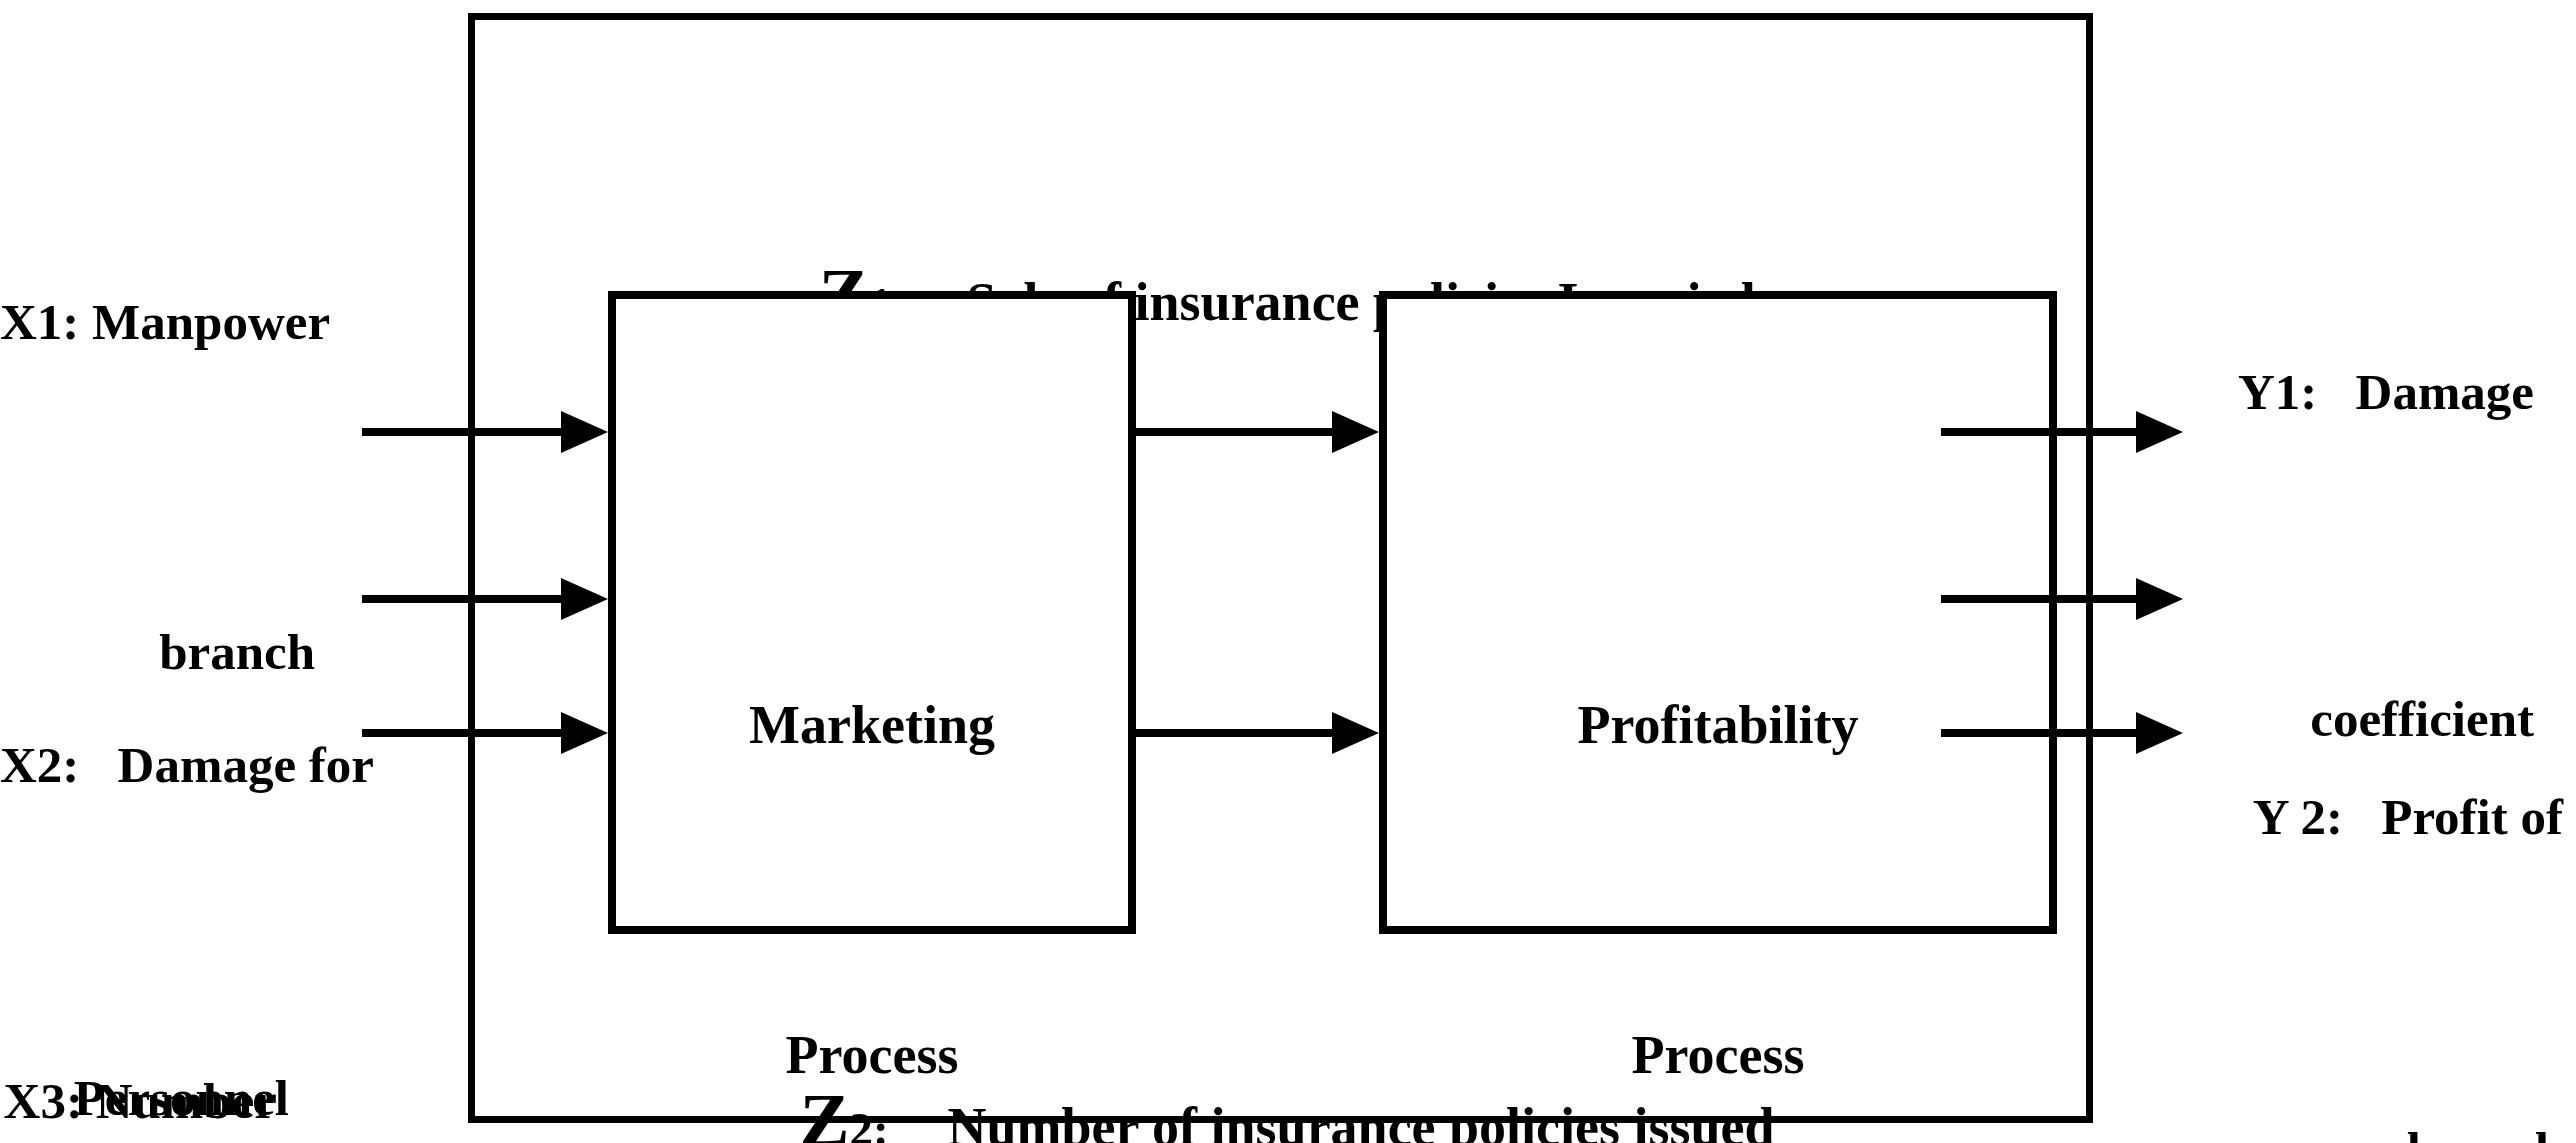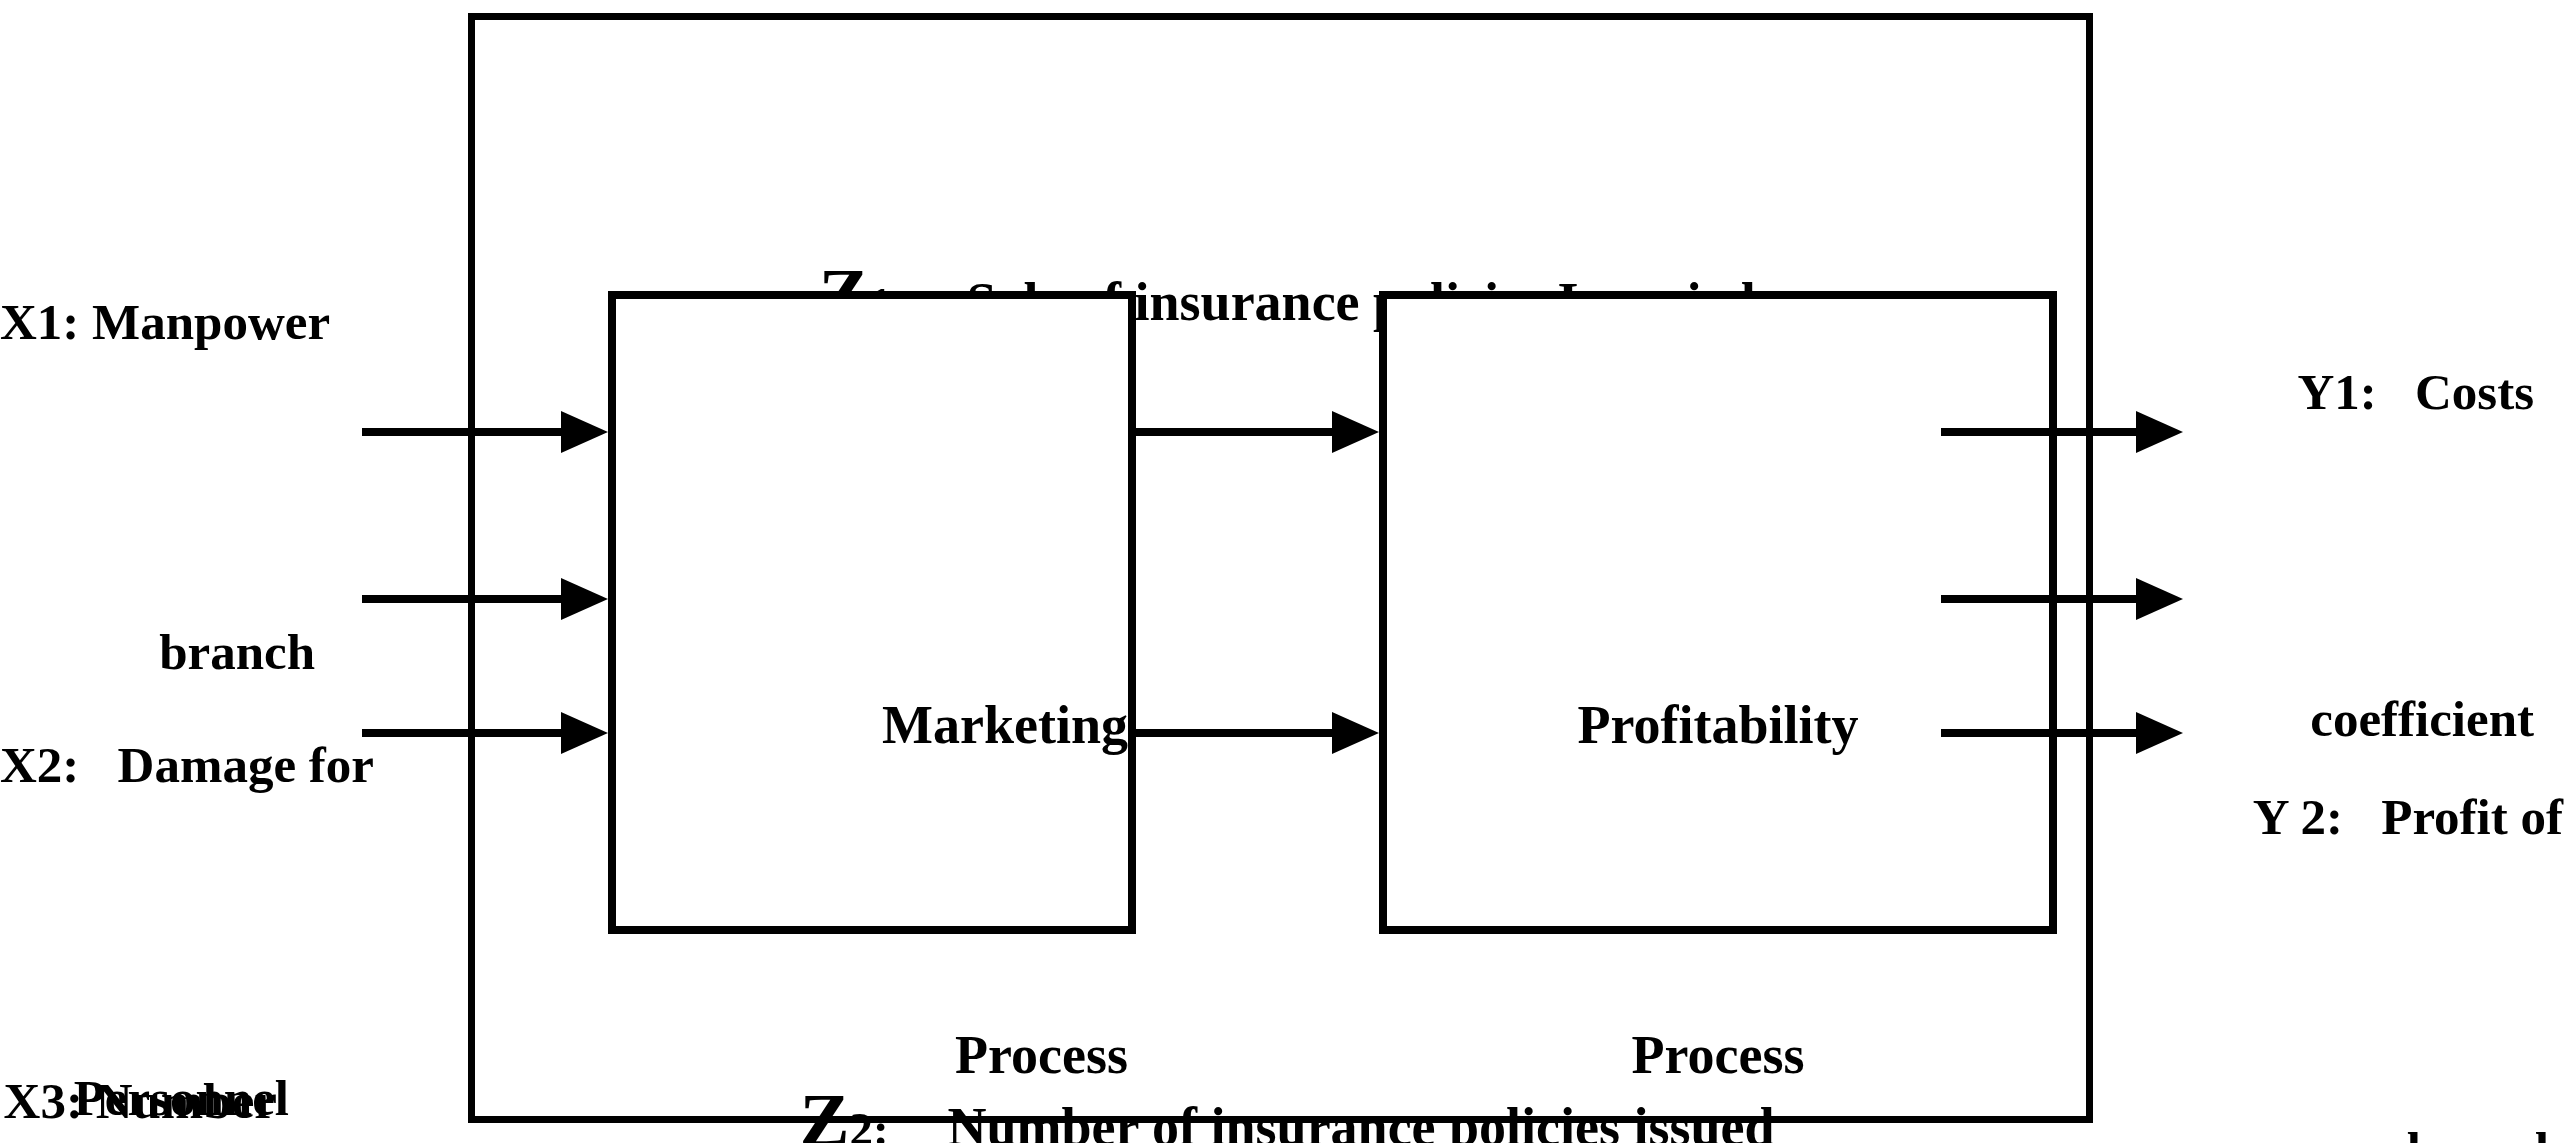--- a/index.html
+++ b/index.html
@@ -28,21 +28,21 @@
     box-sizing: border-box;
     background: transparent;
   }
   .process-box {
     position: absolute;
     border: 8.2px solid #000;
     box-sizing: border-box;
     background: #ffffff;
     text-align: center;
   }
-  .process-box.marketing   { left: 608px;  top: 291px; width: 528px; height: 643px; text-align: right; }
+  .process-box.marketing   { left: 608px;  top: 291px; width: 528px; height: 643px; }
   .process-box.profitability{ left: 1379px; top: 291px; width: 678px; height: 643px; }
   .process-label {
     padding-top: 151px;
     font-size: 54px;
     line-height: 110px;
     white-space: pre;
   }
   
   .side-label {
     position: absolute;
@@ -125,21 +125,21 @@
     <div>X2:   Damage for</div>
     <div>Personnel</div>
   </div>
   <div class="side-label x3">
     <div>X3: Number</div>
     
     
   </div>
 
   <div class="side-label y1">
-    <div>Y1:   Costs</div>
+    <div>Y1:   Damage</div>
     <div>coefficient</div>
   </div>
   <div class="side-label y2">
     <div>Y 2:   Profit of</div>
     <div>branch</div>
   </div>
   <div class="side-label y3">
     <div>Y 3:   Number</div>
     
   </div>

